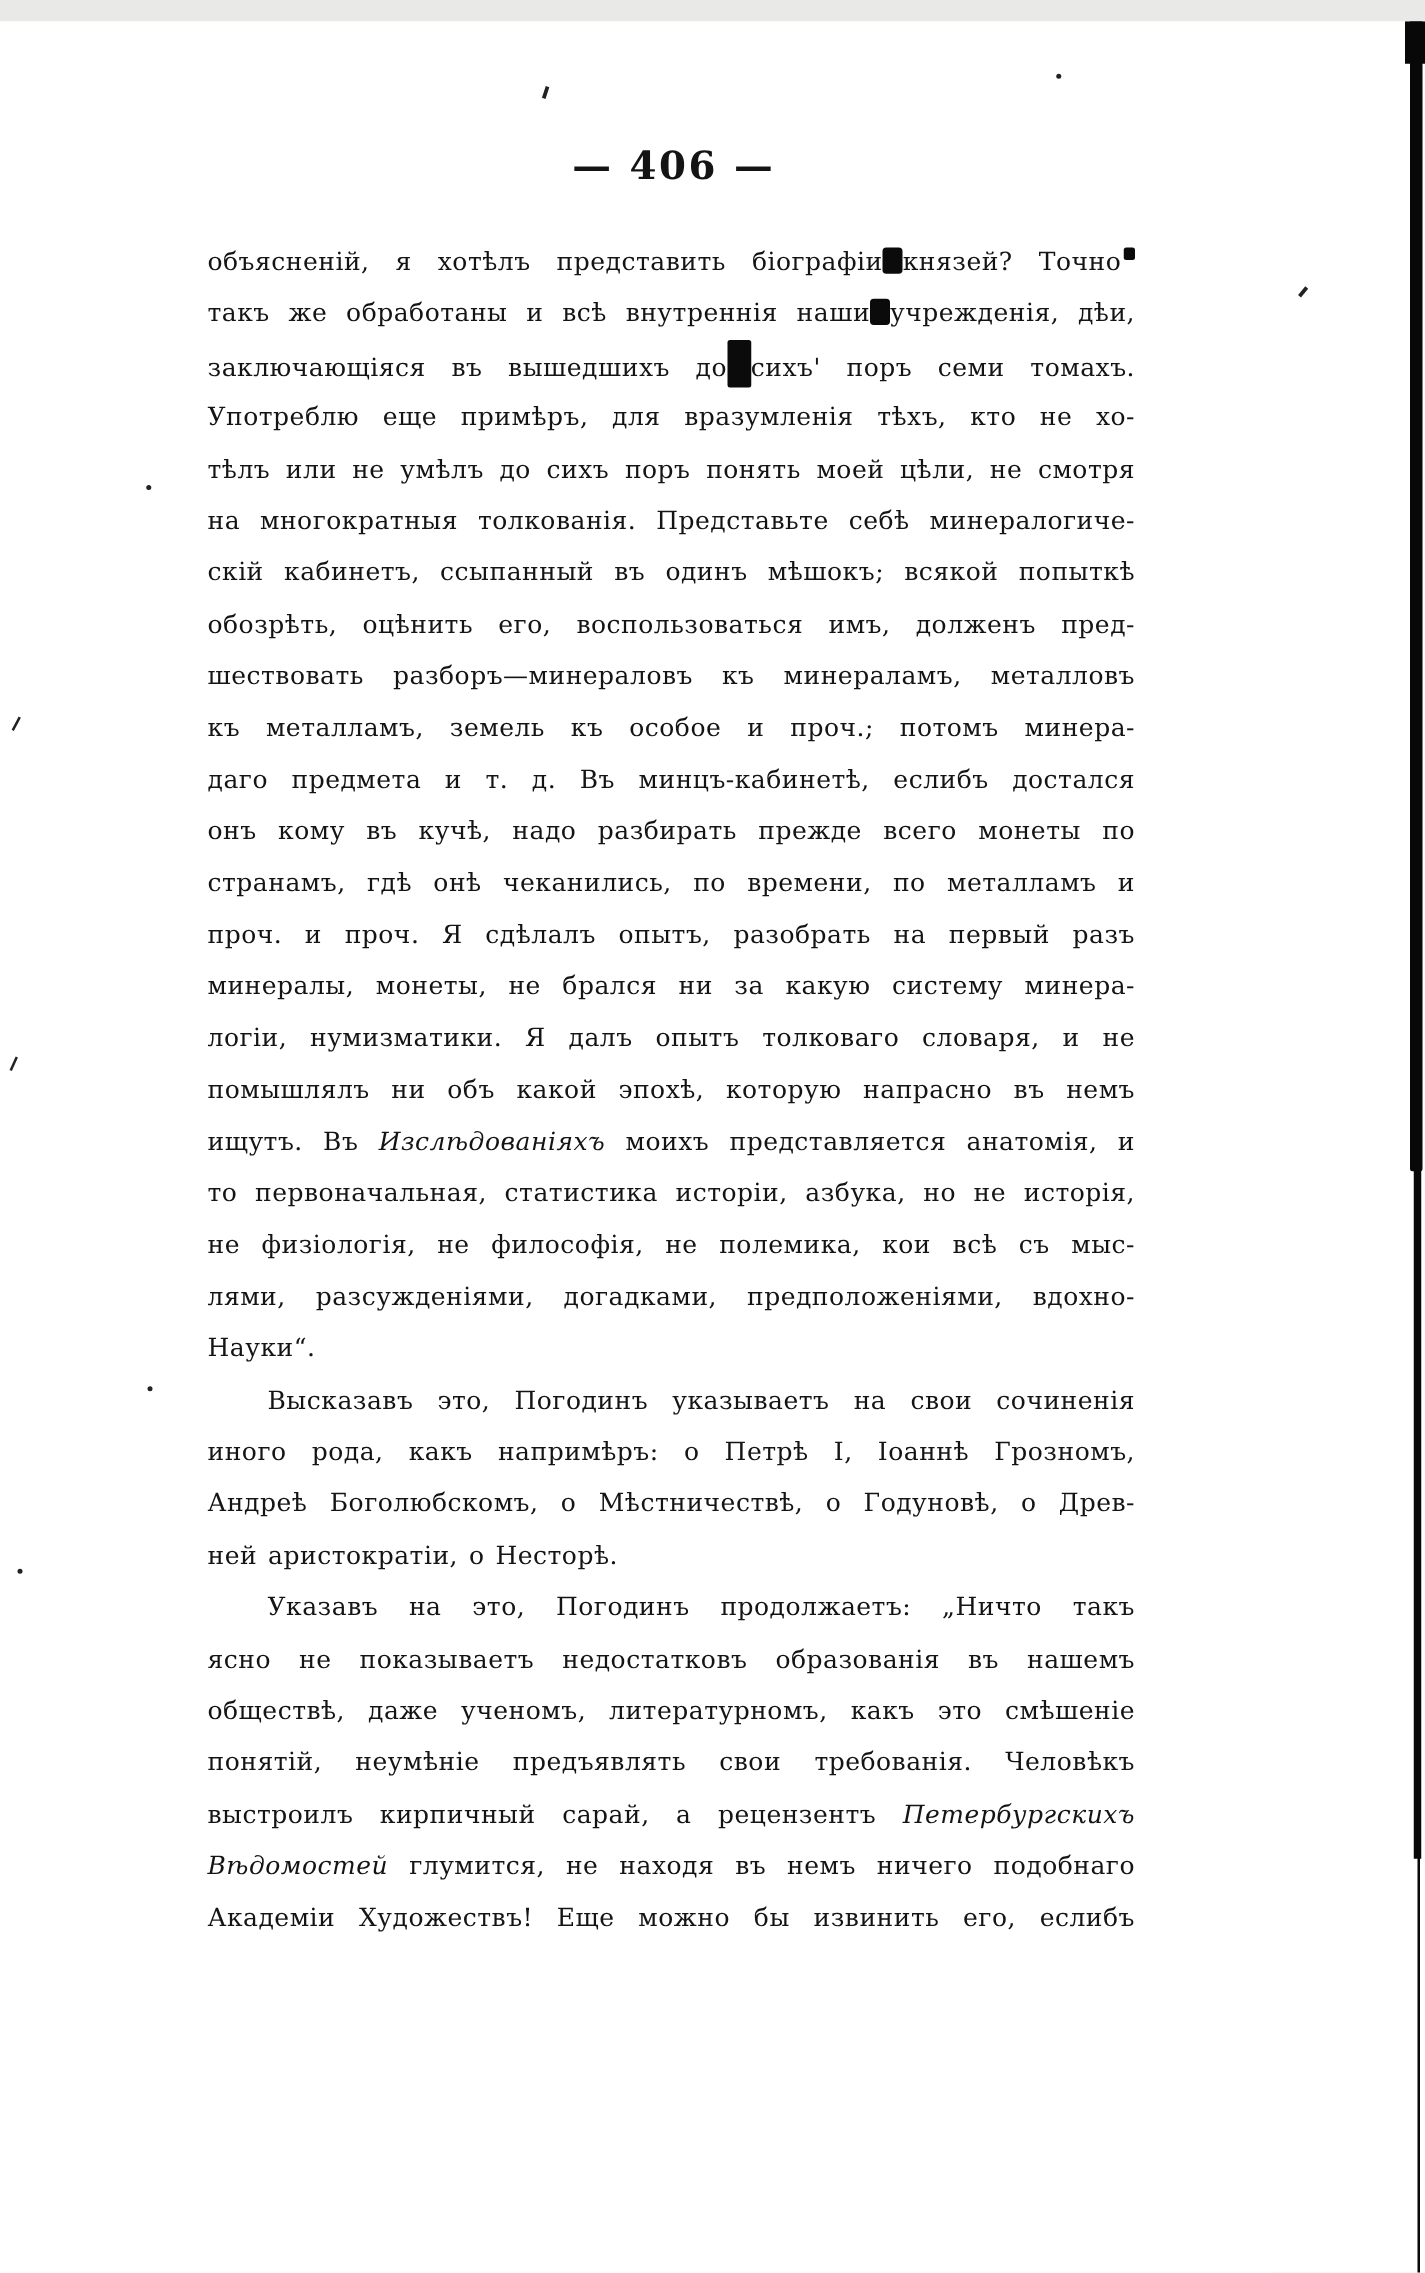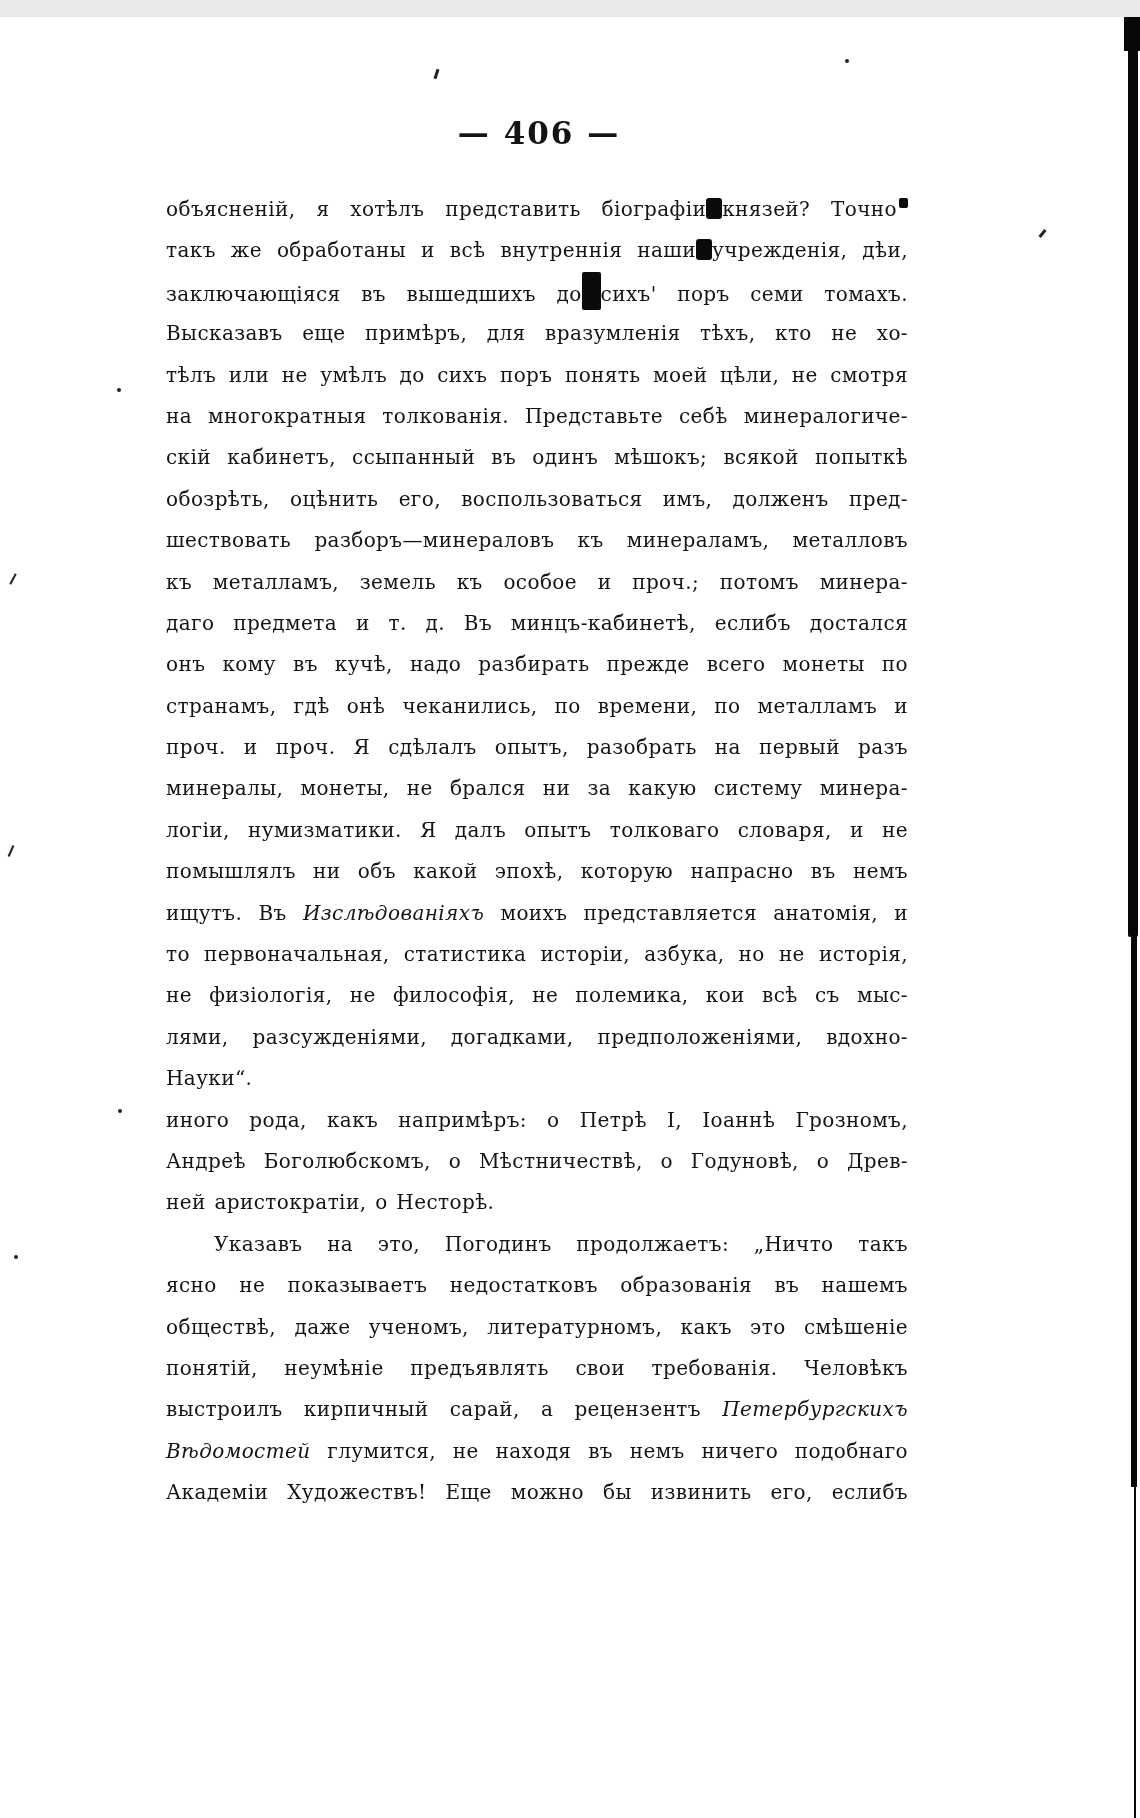--- a/index.html
+++ b/index.html
@@ -73,39 +73,40 @@
 <body>
 
 <div class="page">
 
   <div class="page-header">— 406 —</div>
 
   <div class="text-block">
       <div class="line"><span>объясненій, я хотѣлъ представить біографіи</span><span class="blot sm"></span><span>князей? Точно</span><span class="blot dot"></span></div>
       <div class="line"><span>такъ же обработаны и всѣ внутреннія наши</span><span class="blot sm"></span><span>учрежденія, дѣи,</span></div>
       <div class="line"><span>заключающіяся въ вышедшихъ до</span><span class="blot lg"></span><span>сихъ' поръ семи томахъ.</span></div>
-      <div class="line"><span>Высказавъ еще примѣръ, для вразумленія тѣхъ, кто не хо-</span></div>
+      <div class="line"><span>Употреблю еще примѣръ, для вразумленія тѣхъ, кто не хо-</span></div>
       <div class="line"><span>тѣлъ или не умѣлъ до сихъ поръ понять моей цѣли, не смотря</span></div>
       <div class="line"><span>на многократныя толкованія. Представьте себѣ минералогиче-</span></div>
       <div class="line"><span>скій кабинетъ, ссыпанный въ одинъ мѣшокъ; всякой попыткѣ</span></div>
       <div class="line"><span>обозрѣть, оцѣнить его, воспользоваться имъ, долженъ пред-</span></div>
       <div class="line"><span>шествовать разборъ—минераловъ къ минераламъ, металловъ</span></div>
       <div class="line"><span>къ металламъ, земель къ особое и проч.; потомъ минера-</span></div>
       <div class="line"><span>даго предмета и т. д. Въ минцъ-кабинетѣ, еслибъ достался</span></div>
       <div class="line"><span>онъ кому въ кучѣ, надо разбирать прежде всего монеты по</span></div>
       <div class="line"><span>странамъ, гдѣ онѣ чеканились, по времени, по металламъ и</span></div>
       <div class="line"><span>проч. и проч. Я сдѣлалъ опытъ, разобрать на первый разъ</span></div>
       <div class="line"><span>минералы, монеты, не брался ни за какую систему минера-</span></div>
       <div class="line"><span>логіи, нумизматики. Я далъ опытъ толковаго словаря, и не</span></div>
       <div class="line"><span>помышлялъ ни объ какой эпохѣ, которую напрасно въ немъ</span></div>
       <div class="line"><span>ищутъ. Въ </span><span class="it">Изслѣдованіяхъ</span><span> моихъ представляется анатомія, и</span></div>
       <div class="line"><span>то первоначальная, статистика исторіи, азбука, но не исторія,</span></div>
       <div class="line"><span>не физіологія, не философія, не полемика, кои всѣ съ мыс-</span></div>
       <div class="line"><span>лями, разсужденіями, догадками, предположеніями, вдохно-</span></div>
       <div class="line left"><span>Науки“.</span></div>
+      <div class="line indent"><span>Высказавъ это, Погодинъ указываетъ на свои сочиненія</span></div>
       <div class="line"><span>иного рода, какъ напримѣръ: о Петрѣ I, Іоаннѣ Грозномъ,</span></div>
       <div class="line"><span>Андреѣ Боголюбскомъ, о Мѣстничествѣ, о Годуновѣ, о Древ-</span></div>
       <div class="line left"><span>ней аристократіи, о Несторѣ.</span></div>
       <div class="line indent"><span>Указавъ на это, Погодинъ продолжаетъ: „Ничто такъ</span></div>
       <div class="line"><span>ясно не показываетъ недостатковъ образованія въ нашемъ</span></div>
       <div class="line"><span>обществѣ, даже ученомъ, литературномъ, какъ это смѣшеніе</span></div>
       <div class="line"><span>понятій, неумѣніе предъявлять свои требованія. Человѣкъ</span></div>
       <div class="line"><span>выстроилъ кирпичный сарай, а рецензентъ </span><span class="it">Петербургскихъ</span></div>
       <div class="line"><span class="it">Вѣдомостей</span><span> глумится, не находя въ немъ ничего подобнаго</span></div>
       <div class="line"><span>Академіи Художествъ! Еще можно бы извинить его, еслибъ</span></div>

